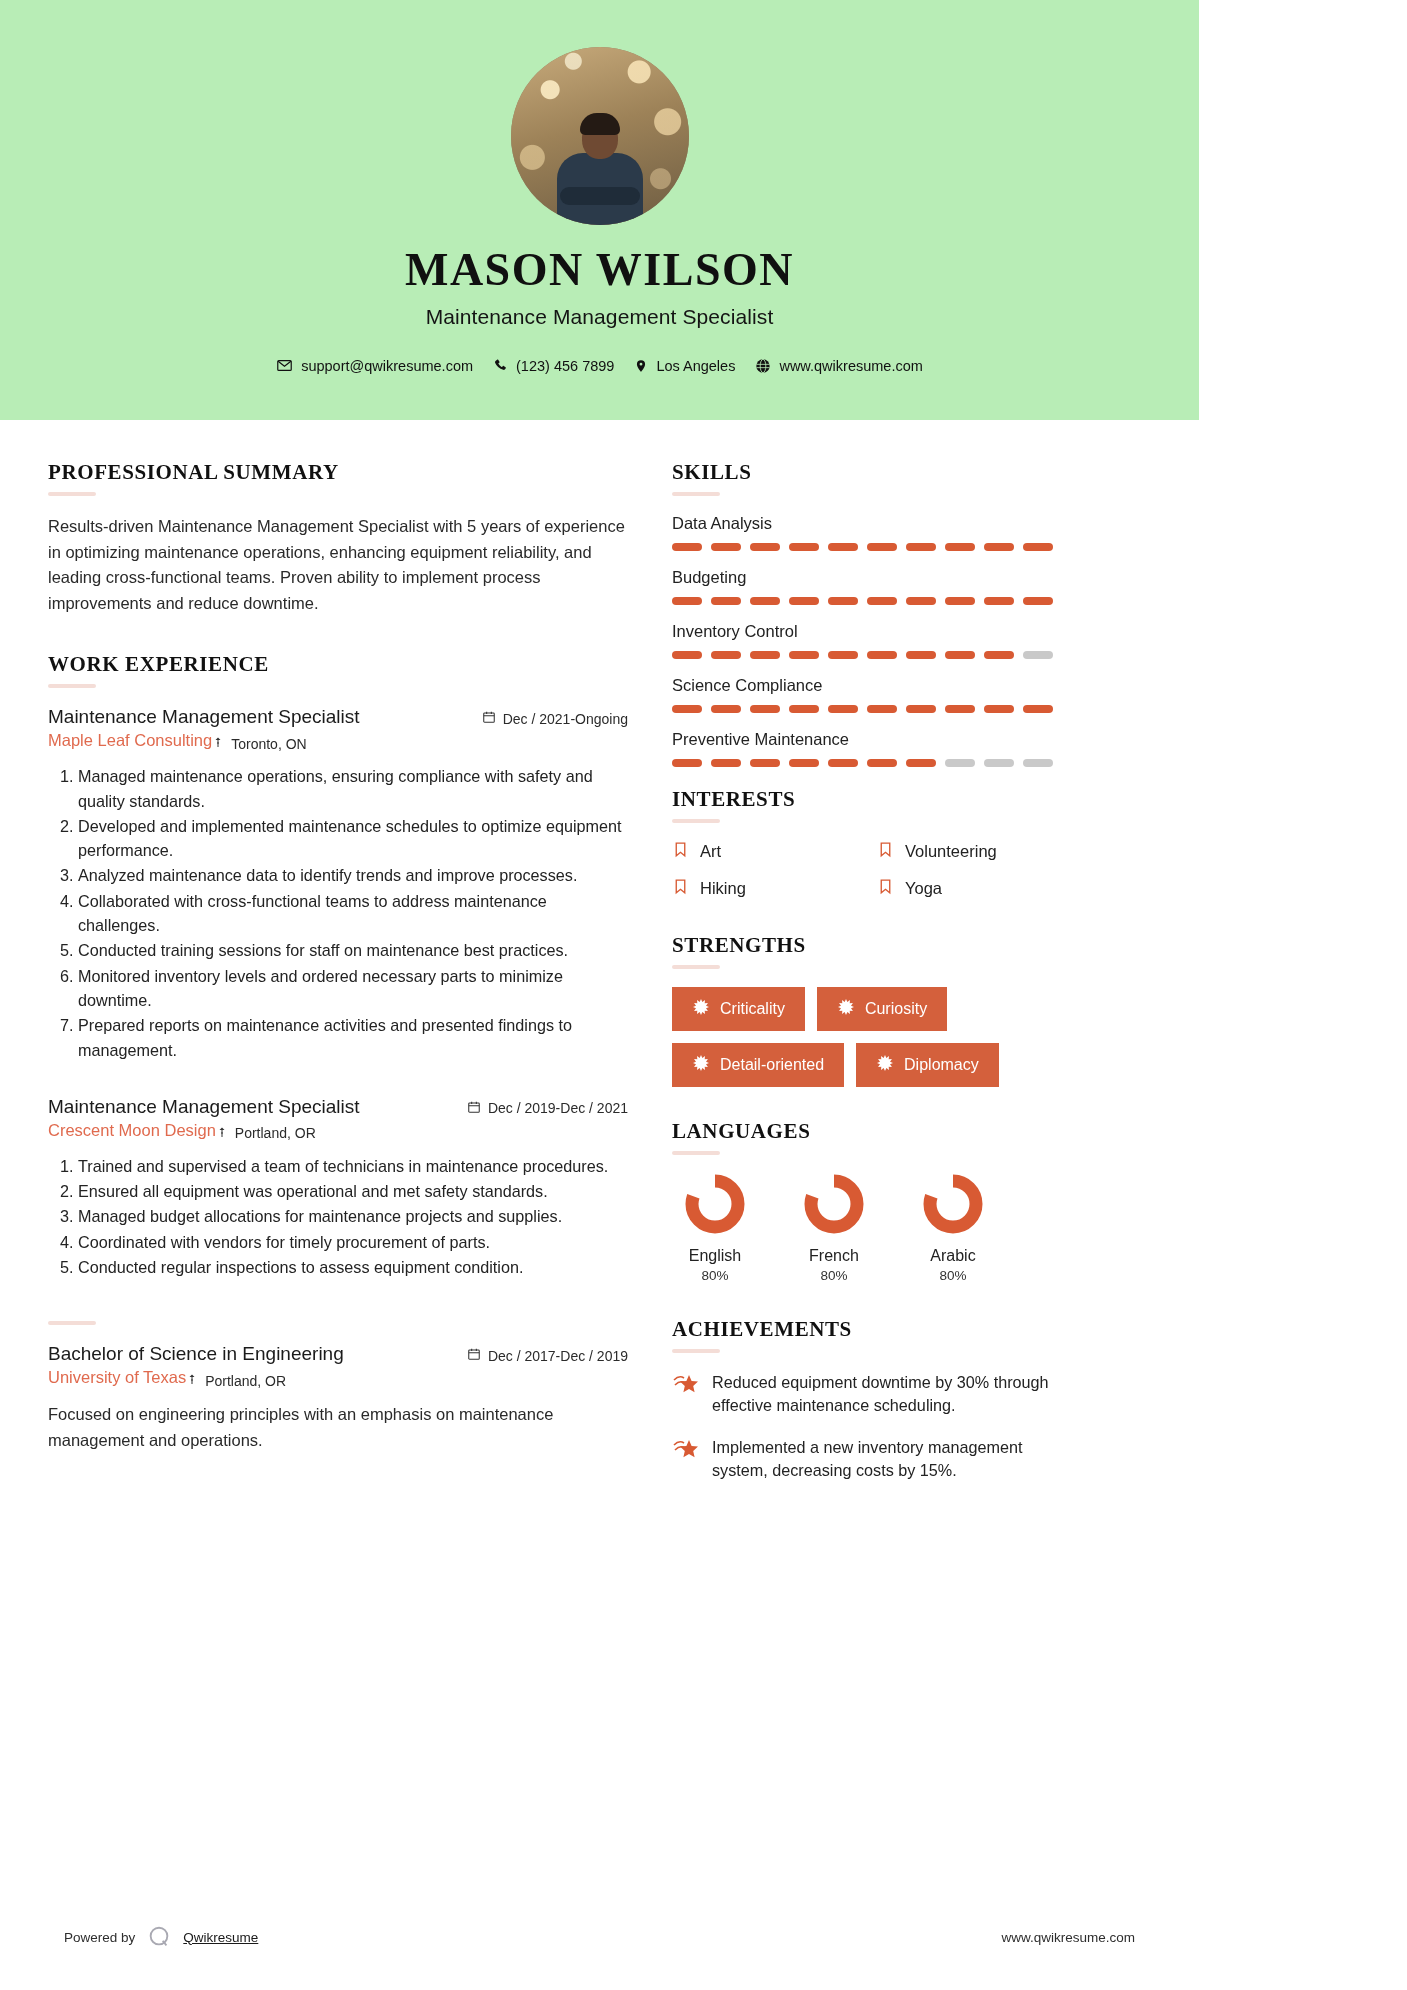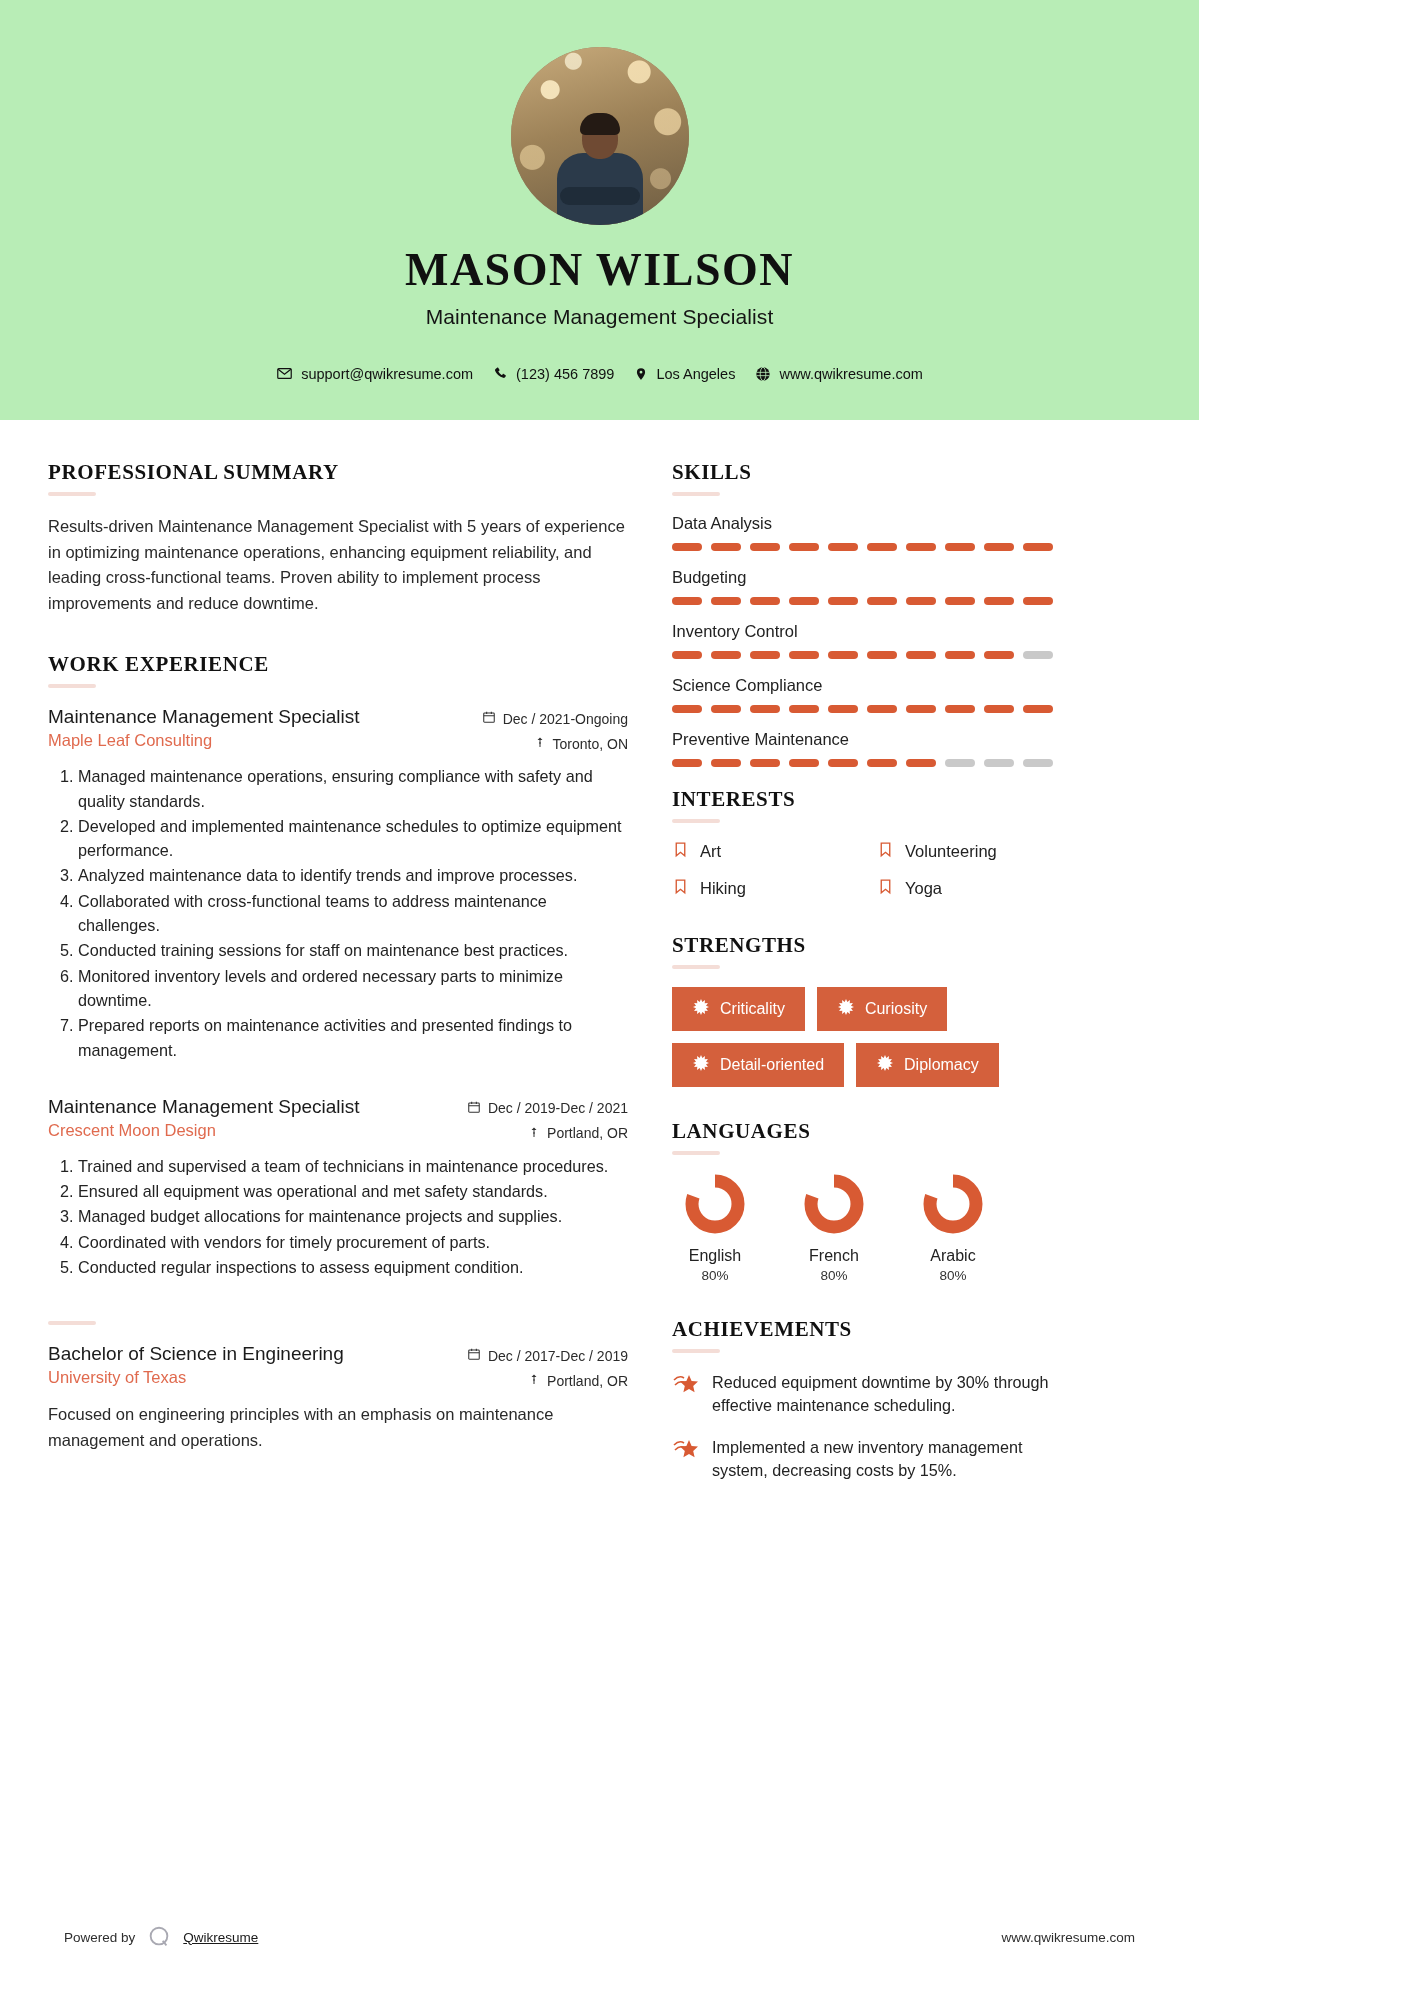--- a/index.html
+++ b/index.html
@@ -74,21 +74,21 @@
     color: #101010;
     margin-top: 18px;
   }
   .role {
     font-size: 21px;
     color: #141414;
     margin-top: 9px;
     letter-spacing: .1px;
   }
   .contacts {
-    margin-top: 36px;
+    margin-top: 28px;
     display: flex;
     justify-content: center;
     align-items: center;
     gap: 11px;
     font-size: 14.5px;
     color: #111;
   }
   .contact { display:flex; align-items:center; gap:8px; margin-right: 9px; }
   .contact:last-child { margin-right: 0; }
   .contact svg { display:block; }
@@ -123,21 +123,21 @@
   }
 
   .job { margin-bottom: 8px; }
   .job-head {
     display:flex; justify-content:space-between; align-items:flex-start;
   }
   .job-title { font-size: 19px; color:#1b1b1b; }
   .job-meta { text-align:right; font-size: 14px; color:#2b2b2b; padding-top:4px; white-space:nowrap; }
   .job-meta .mrow { display:flex; align-items:center; justify-content:flex-end; gap:7px; }
   .job-sub {
-    display:flex; justify-content:space-between; align-items:flex-start;
+    display:flex; align-items:flex-start;
     margin-top: 3px;
   }
   .company { font-size: 16.5px; color:#e06a4e; }
   .bullets {
     margin-top: 12px;
     padding-left: 30px;
     font-size: 16.2px;
     line-height: 1.5;
     color: #232323;
   }

